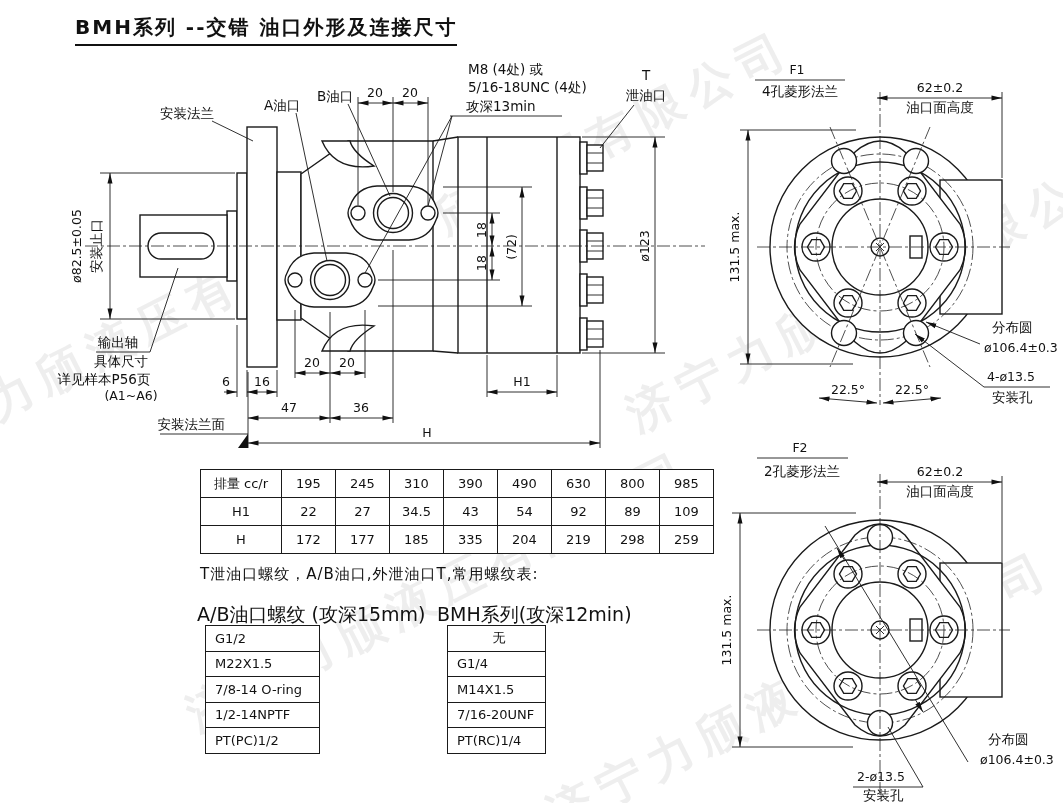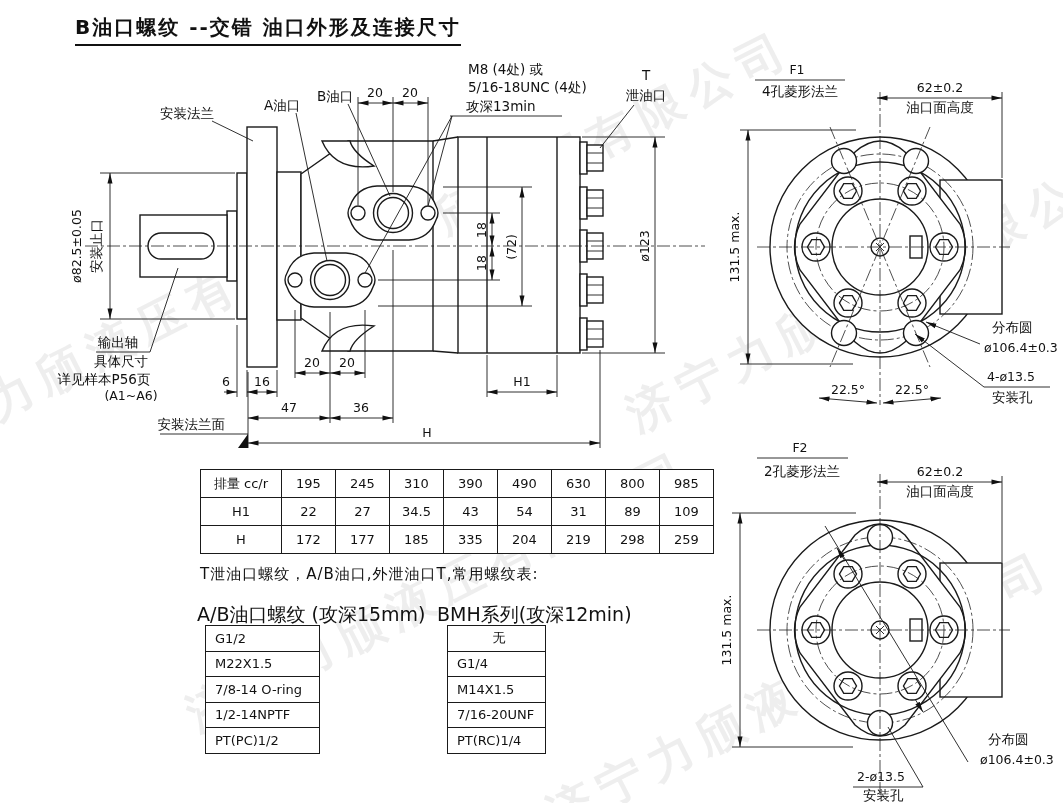--- a/index.html
+++ b/index.html
@@ -41,21 +41,21 @@
 <div class="page">
 
   <div class="wm">
     <span>济宁力颀液压有限公司</span>
     <span>济宁力颀液压有限公司</span>
     <span>济宁力颀液压有限公司</span>
     <span>济宁力颀液压有限公司</span>
     <span>济宁力颀液压有限公司</span>
   </div>
 
-  <div class="title">B油口螺纹 --交错 油口外形及连接尺寸</div>
+  <div class="title">BMH系列 --交错 油口外形及连接尺寸</div>
 
   <svg width="1063" height="803">
     <defs>
       <marker id="a" viewBox="0 0 10 6" refX="10" refY="3" markerWidth="12" markerHeight="7" orient="auto-start-reverse">
         <path d="M0,0.6 L10,3 L0,5.4 Z" fill="#111"></path>
       </marker>
       <g id="bolt">
         <rect x="580" y="-16" width="7" height="32" class="s"></rect>
         <rect x="587" y="-13" width="16" height="26" class="s"></rect>
         <line x1="587" y1="-5" x2="603" y2="-5" class="t"></line>
@@ -273,21 +273,21 @@
       <td>800</td>
       <td>985</td>
     </tr>
     <tr>
       <td class="lbl">H1</td>
       <td>22</td>
       <td>27</td>
       <td>34.5</td>
       <td>43</td>
       <td>54</td>
-      <td>31</td>
+      <td>92</td>
       <td>89</td>
       <td>109</td>
     </tr>
     <tr>
       <td class="lbl">H</td>
       <td>172</td>
       <td>177</td>
       <td>185</td>
       <td>335</td>
       <td>204</td>

